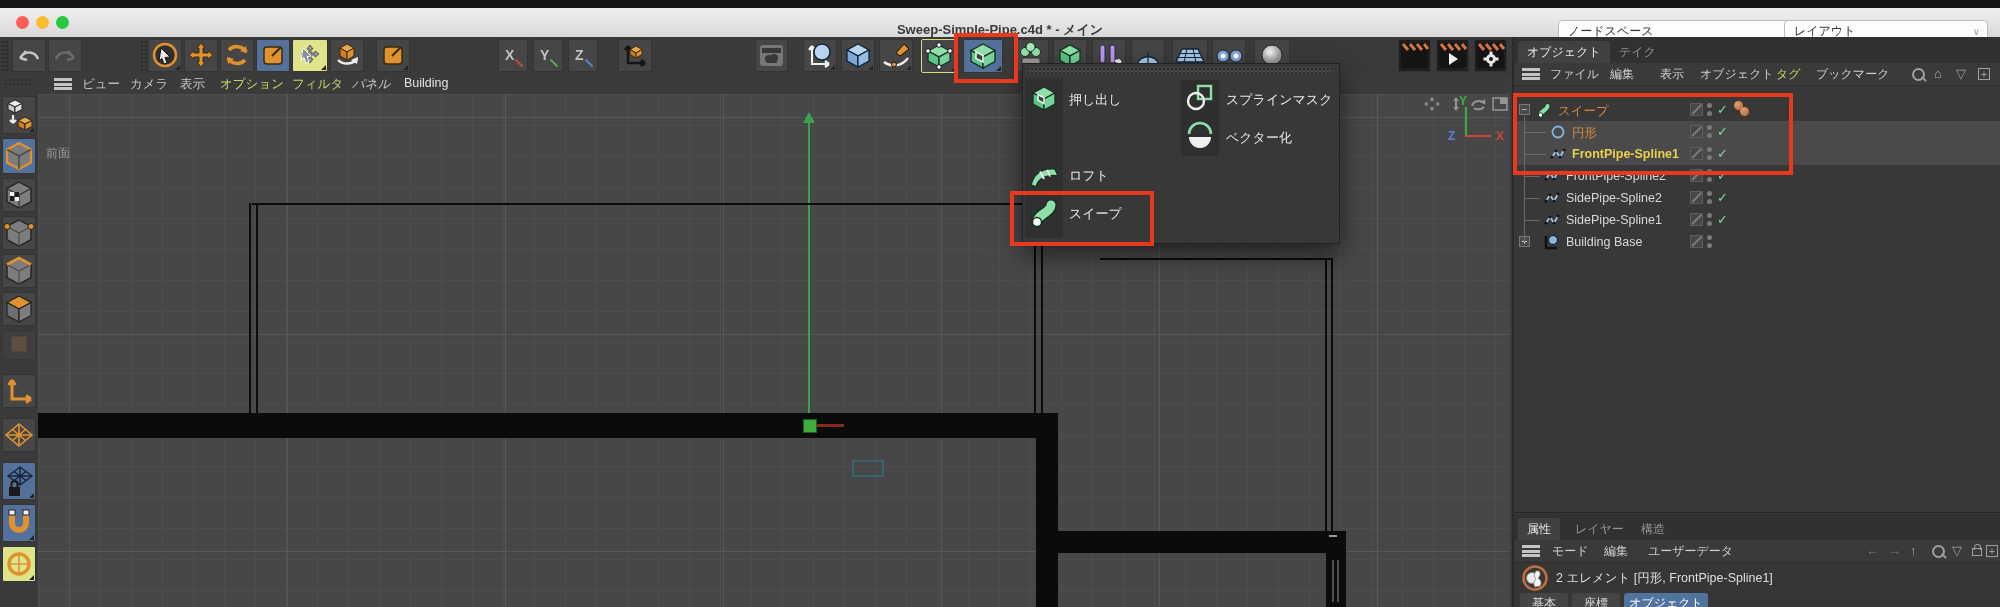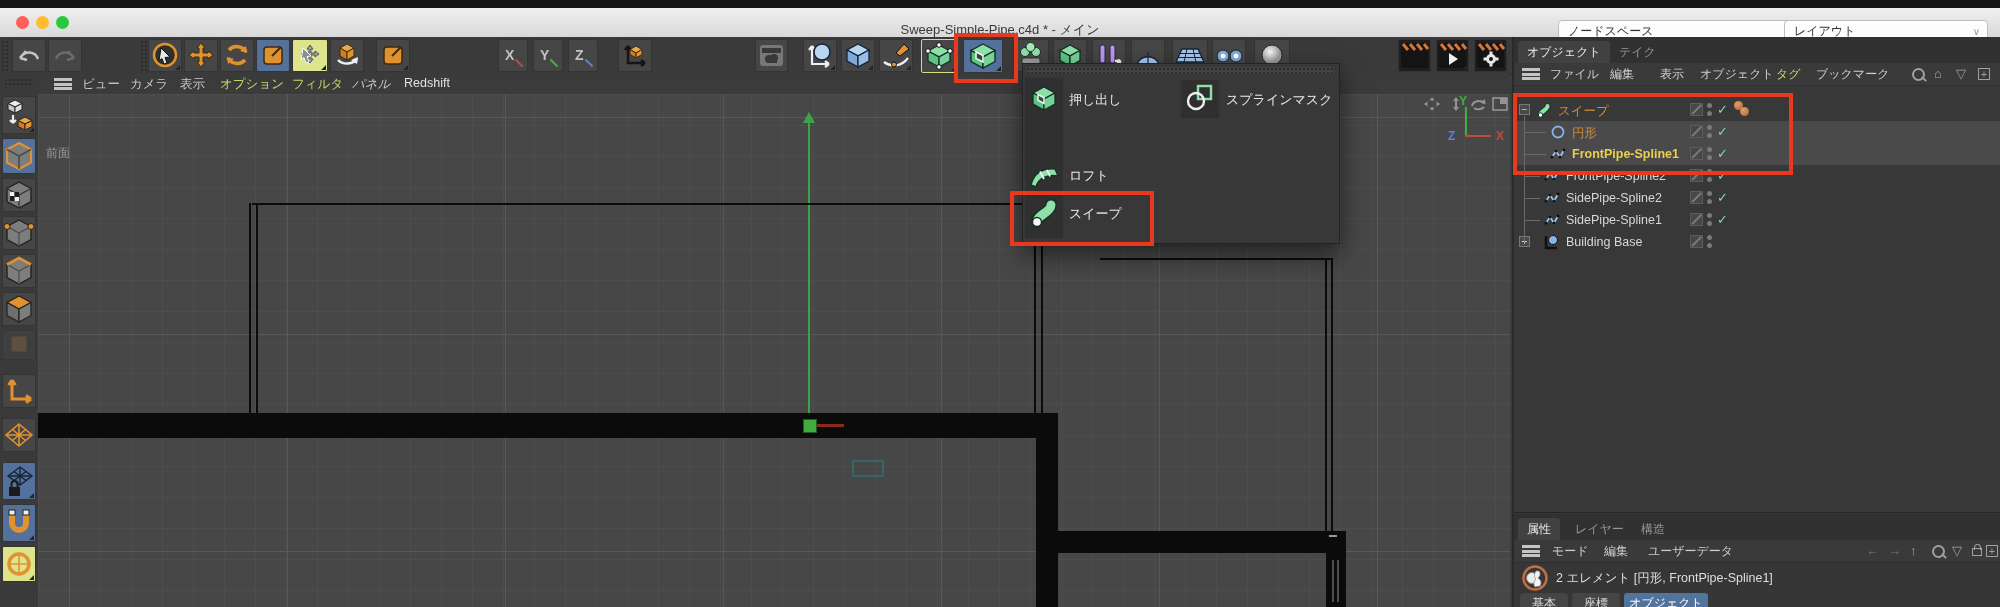--- a/index.html
+++ b/index.html
@@ -4,21 +4,21 @@
 <style>
   html,body{margin:0;padding:0;background:#222;}
   #stage{position:relative;width:2000px;height:607px;overflow:hidden;
     font-family:"Liberation Sans","DejaVu Sans",sans-serif;background:#3c3c3c;}
   .abs{position:absolute;}
   
   #menustrip{left:0;top:0;width:2000px;height:8px;background:#161616;}
   #titlebar{left:0;top:8px;width:2000px;height:29px;
     background:linear-gradient(#f0f0f0,#d9d9d9);border-bottom:1px solid #a8a8a8;}
   .tl{width:13px;height:13px;border-radius:50%;top:8px;}
-  #title{left:0;top:13px;width:2000px;text-align:center;font-size:13px;font-weight:normal;color:#3a3a3a;}
+  #title{left:0;top:13px;width:2000px;text-align:center;font-size:13px;font-weight:bold;color:#3a3a3a;}
   .hdr-select{top:12px;height:21px;background:#fdfdfd;border:1px solid #bdbdbd;border-radius:4px;
     font-size:12px;color:#333;line-height:21px;padding-left:9px;box-sizing:border-box;}
   .hdr-select .chev{position:absolute;right:7px;top:0;color:#999;font-size:10px;}
   
   #main-toolbar{left:0;top:37px;width:1512px;height:37px;background:#3a3a3a;border-bottom:1px solid #2b2b2b;}
   #left-toolbar{left:0;top:74px;width:38px;height:533px;background:#3a3a3a;border-right:1px solid #2c2c2c;}
   .tile{position:absolute;background:#464646;border:1px solid #343434;border-radius:2px;box-sizing:border-box;}
   .tile.blue{background:#54719c;}
   .tile.yellow{background:#dde48c;}
   .tile.ylw-outline{border:1px solid #d6dd7d;}
@@ -438,21 +438,21 @@
 </div>
 
 <div class="abs" id="vp-menubar">
   <div class="burger" style="left:16px;top:4px;"></div>
   <span class="vpm" style="left:44px;">ビュー</span>
   <span class="vpm" style="left:92px;">カメラ</span>
   <span class="vpm" style="left:142px;">表示</span>
   <span class="vpm hl" style="left:182px;">オプション</span>
   <span class="vpm hl" style="left:254px;">フィルタ</span>
   <span class="vpm" style="left:314px;font-style:italic;">パネル</span>
-  <span class="vpm" style="left:366px;color:#e2e2e2;">Redshift</span>
+  <span class="vpm" style="left:366px;color:#e2e2e2;">Building</span>
 </div>
 
 <div class="abs" id="viewport">
 
   <div class="gridv" style="left:31px;"></div>
   <div class="gridv" style="left:249px;"></div>
   <div class="gridv" style="left:467px;"></div>
   <div class="gridv" style="left:685px;"></div>
   <div class="gridv" style="left:903px;"></div>
   <div class="gridv" style="left:1121px;"></div>
@@ -538,20 +538,28 @@
     <span class="dd-label" style="left:46px;">スイープ</span>
   </div>
 
   <div class="dd-item" style="left:155px;top:16px;width:160px;">
     <div class="dd-ibox" style="left:3px;top:0;"></div>
     <svg class="abs" style="left:6px;top:2px;" width="32" height="32">
       <rect x="14" y="4" width="13" height="13" fill="none" stroke="#8fdfa8" stroke-width="2.4"></rect>
       <circle cx="12" cy="19" r="8" fill="none" stroke="#f0f0f0" stroke-width="2.4"></circle>
         </svg>
     <span class="dd-label" style="left:48px;">スプラインマスク</span>
+  </div>
+  <div class="dd-item" style="left:155px;top:54px;width:160px;">
+    <div class="dd-ibox" style="left:3px;top:0;"></div>
+    <svg class="abs" style="left:6px;top:2px;" width="32" height="32">
+      <path d="M5 14 A11 11 0 0 1 27 14" stroke="#8fdfa8" stroke-width="2.6" fill="none"></path>
+      <path d="M5 17 A11 11 0 0 0 27 17 Z" fill="#f0f0f0"></path>
+        </svg>
+    <span class="dd-label" style="left:48px;">ベクター化</span>
   </div>
 </div>
 
 <div class="abs" id="right-panel">
 
   <div class="rp-tabs" style="top:0;">
     <div class="rp-tab active" style="left:4px;">オブジェクト</div>
     <div class="rp-tab" style="left:96px;">テイク</div>
   </div>
 

